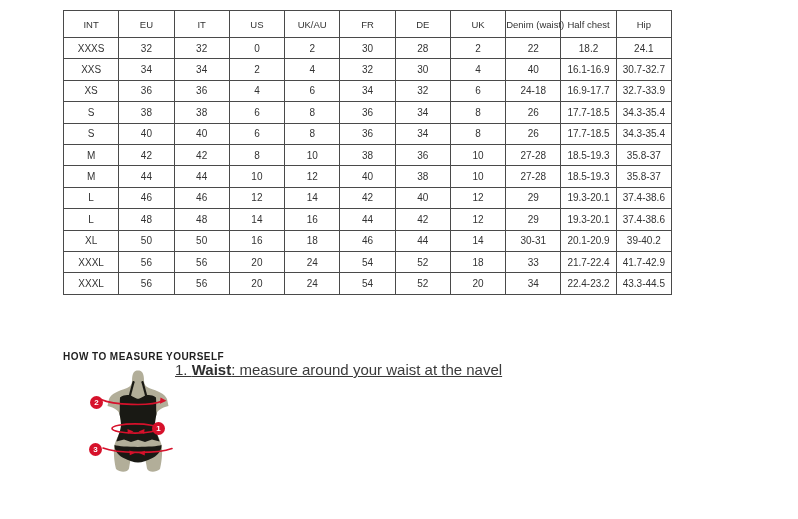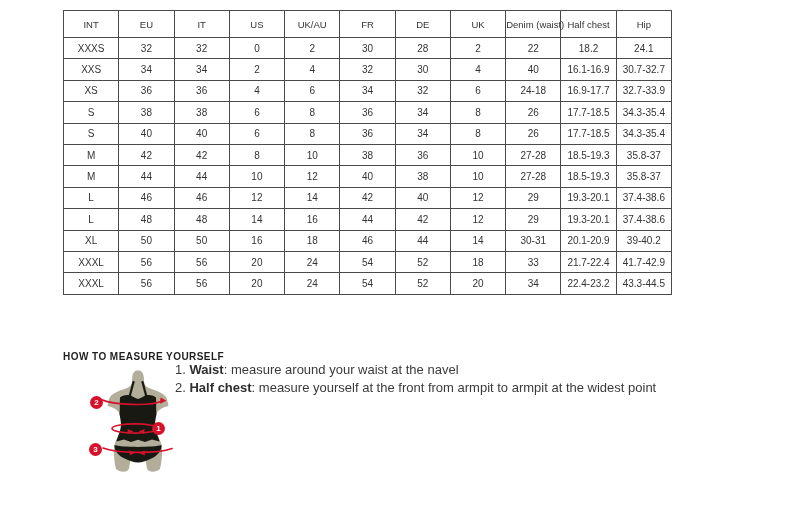--- a/index.html
+++ b/index.html
@@ -34,21 +34,21 @@
   .badge {
     position:absolute; width:13px; height:13px; border-radius:50%;
     background:var(--accent-red,#d6112b); color:#fff;
     font-size:8px; font-weight:700; line-height:13px; text-align:center;
   }
   .badge-chest { left:1px;  top:27px; }
   .badge-waist { left:63px; top:53px; }
   .badge-hips  { left:0px;  top:74px; }
   .steps {
     position:absolute; left:175px; top:364px; margin:0; padding:0;
-    list-style:none; font-size:13px; color:#3a3a3a;
+    list-style:none; font-size:15px; color:#3a3a3a;text-decoration:underline;
   }
   .steps li { line-height:11px; margin-bottom:7px; white-space:nowrap; }
   .steps b { font-weight:700; color:#2e2e2e; }
 </style>
 </head>
 <body>
 
 <div class="page">
 
   <table class="size-chart">
@@ -290,16 +290,15 @@
       <path class="redfill" d="M40.5,81.4 L46.5,83.8 L40.8,86.2 Z"></path>
       <path class="redfill" d="M56,81.7 L50,84.1 L55.7,86.4 Z"></path>
     </svg>
     <div class="badge badge-chest">2</div>
     <div class="badge badge-waist">1</div>
     <div class="badge badge-hips">3</div>
   </div>
 
   <ol class="steps">
       <li><span>1. </span><b>Waist</b><span>: measure around your waist at the navel</span></li>
-      <li><span>2. </span><b>Half chest</b><span>: measure yourself at the front from armpit to armpit at the widest point</span></li>
     </ol>
 
 </div>
 
 </body></html>

